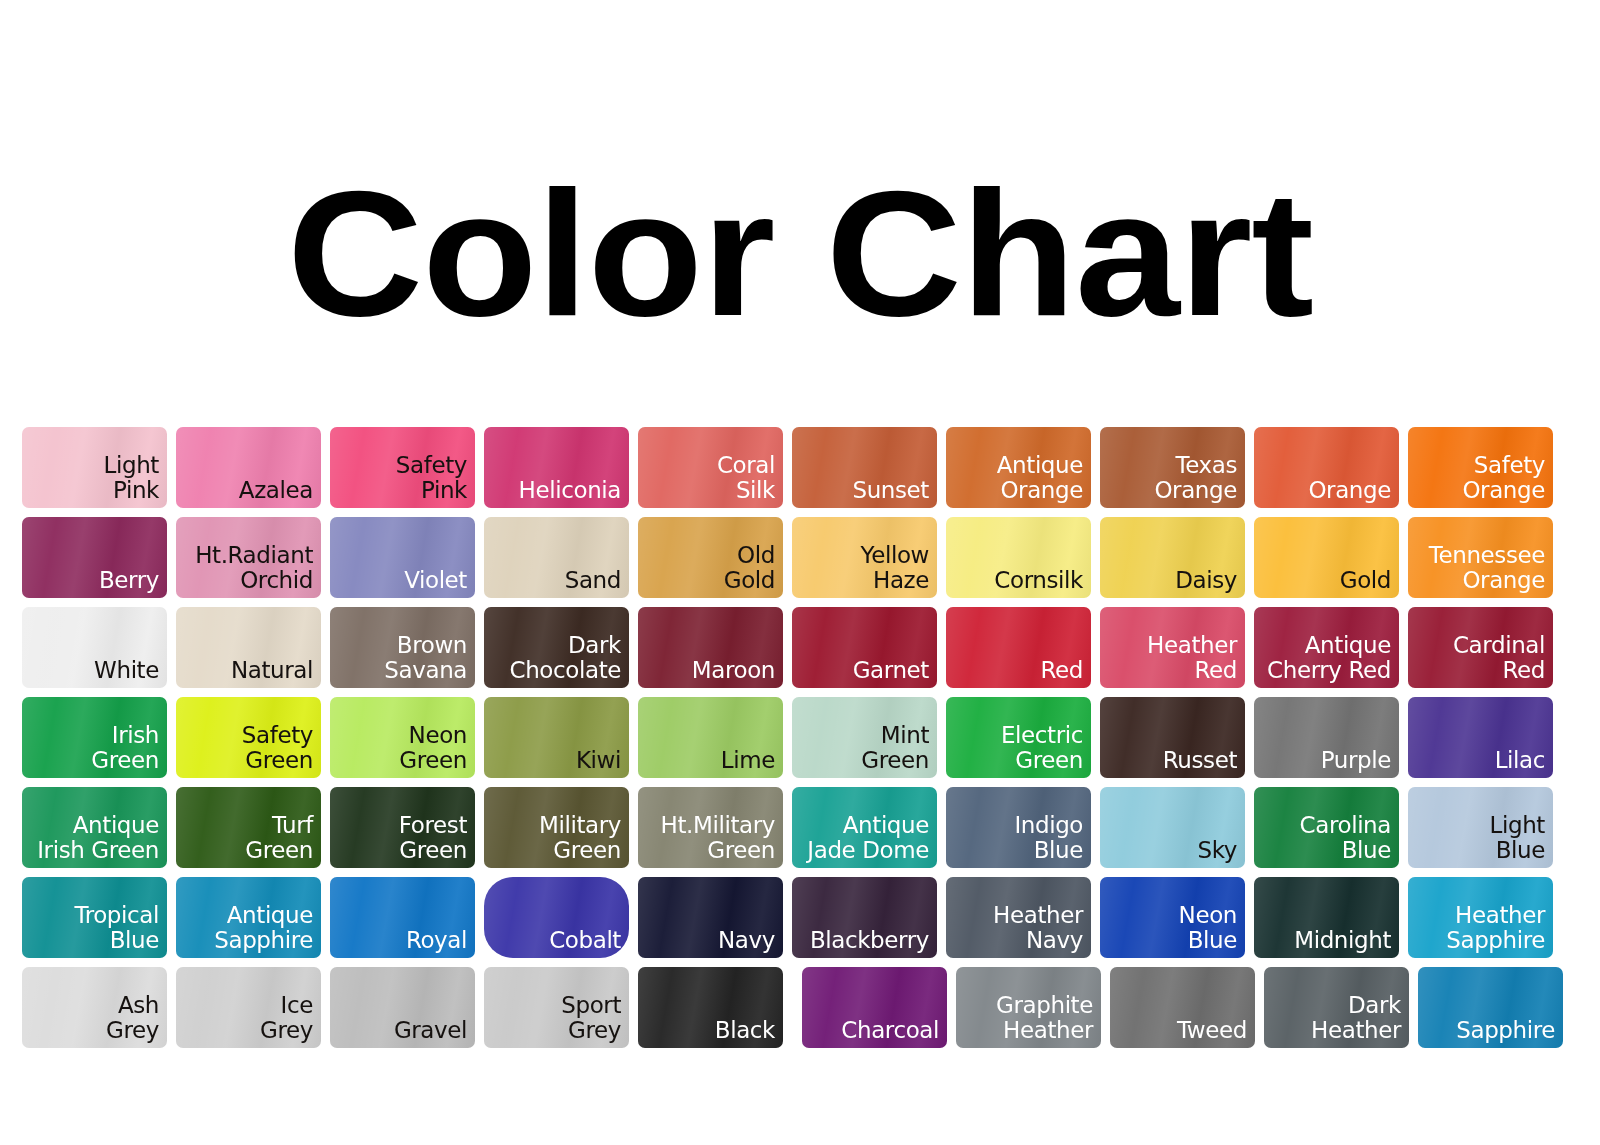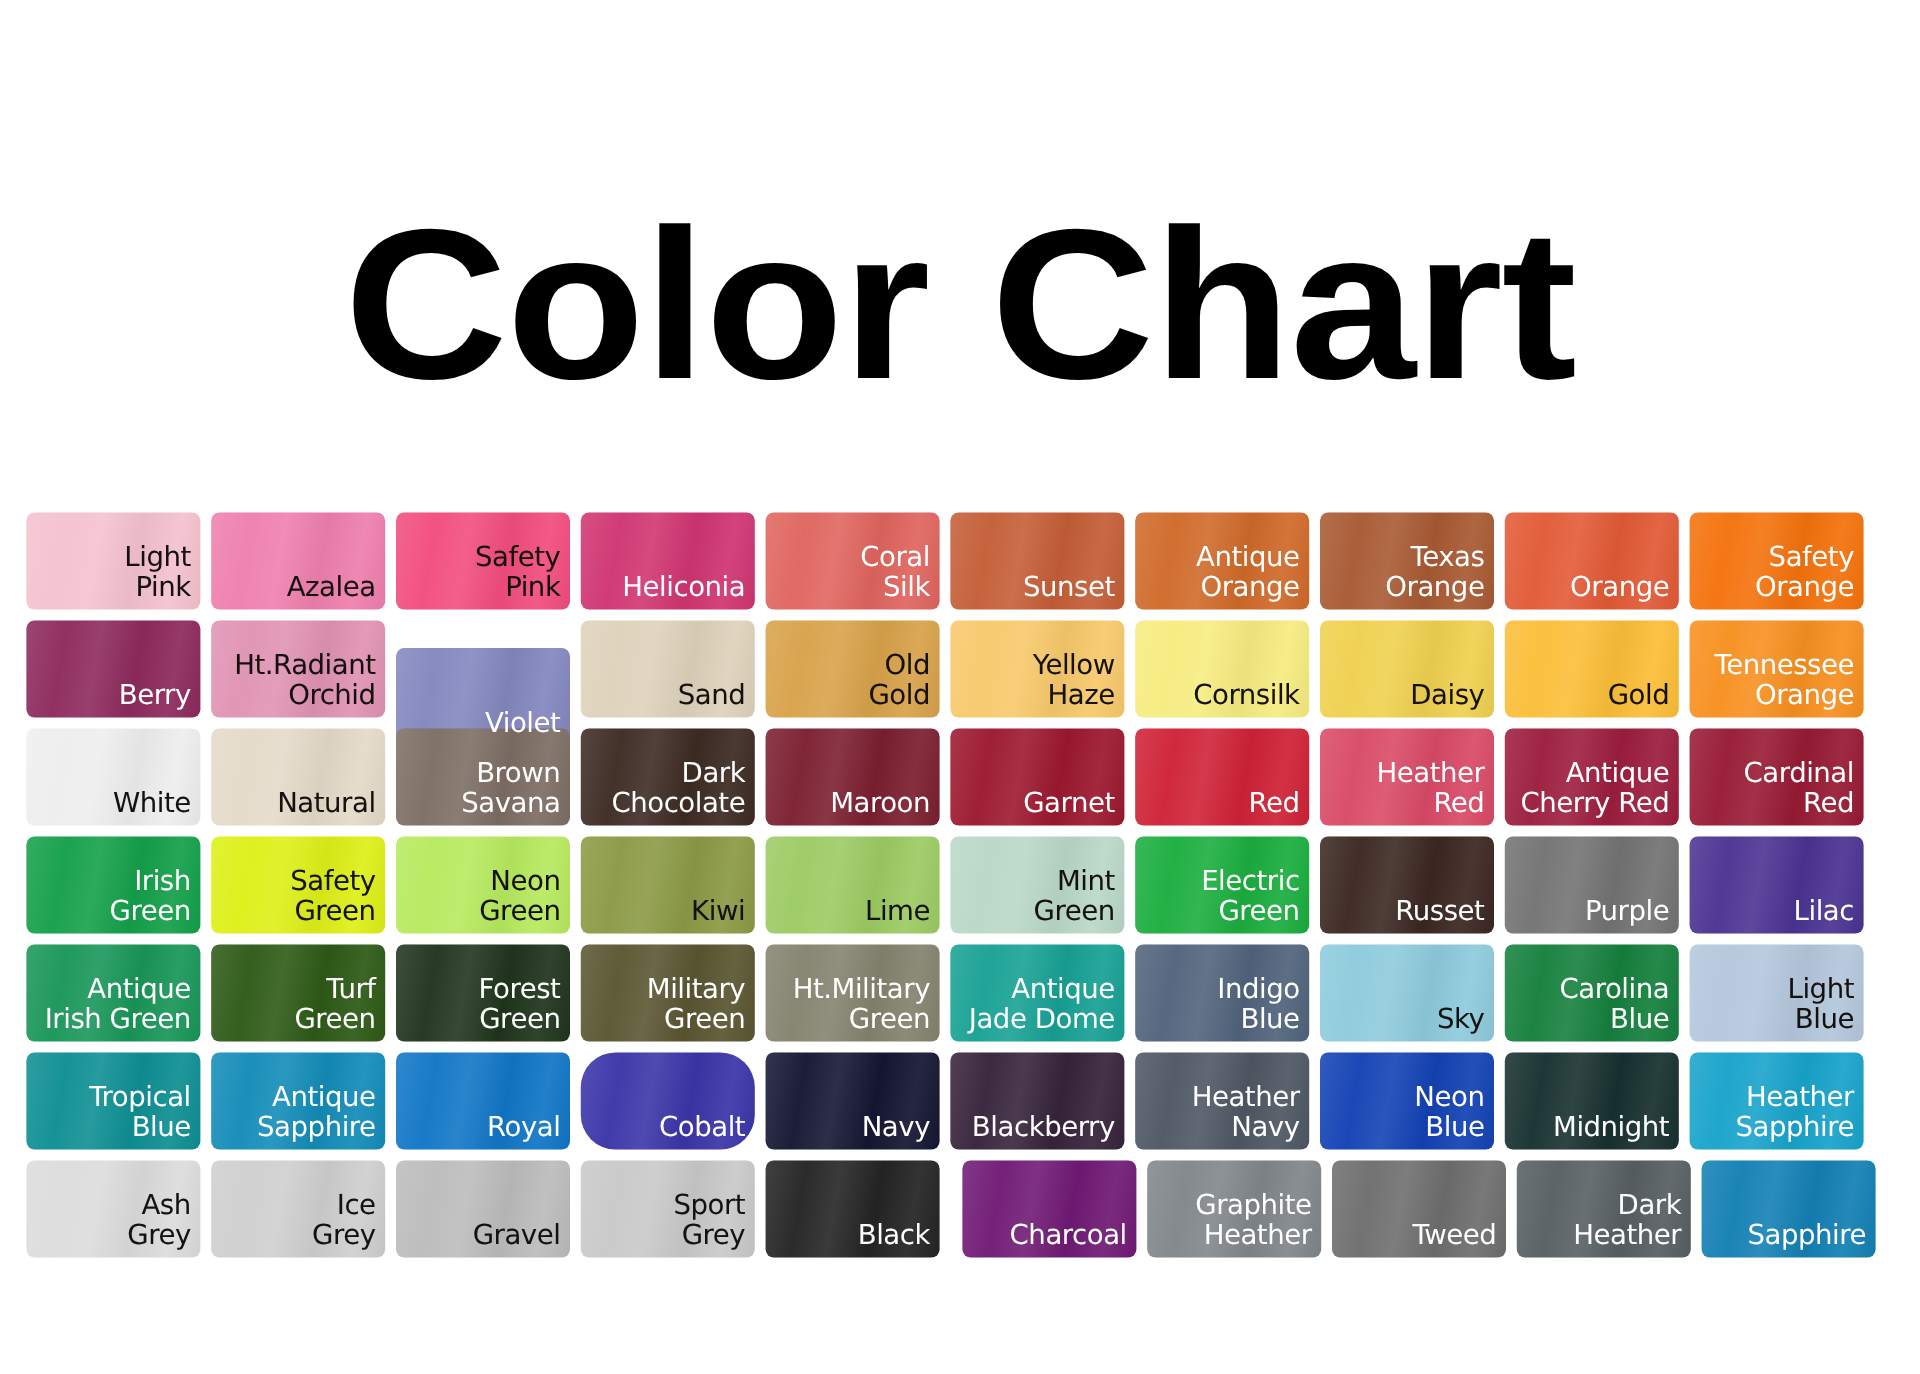--- a/index.html
+++ b/index.html
@@ -132,21 +132,21 @@
       </div>
     </div>
     <div class="swatch-row">
       <div class="swatch" style="background-color: rgb(141, 42, 93);">
         <span class="swatch-label light">Berry</span>
       </div>
       <div class="swatch" style="background-color: rgb(224, 147, 179);">
         <span class="swatch-label dark">Ht.Radiant
 Orchid</span>
       </div>
-      <div class="swatch" style="background-color: rgb(132, 135, 191); margin-top: 23px;">
+      <div class="swatch" style="background-color: rgb(132, 135, 191);">
         <span class="swatch-label light">Violet</span>
       </div>
       <div class="swatch" style="background-color: rgb(222, 210, 187);">
         <span class="swatch-label dark">Sand</span>
       </div>
       <div class="swatch" style="background-color: rgb(216, 162, 74);">
         <span class="swatch-label dark">Old
 Gold</span>
       </div>
       <div class="swatch" style="background-color: rgb(247, 201, 107);">

